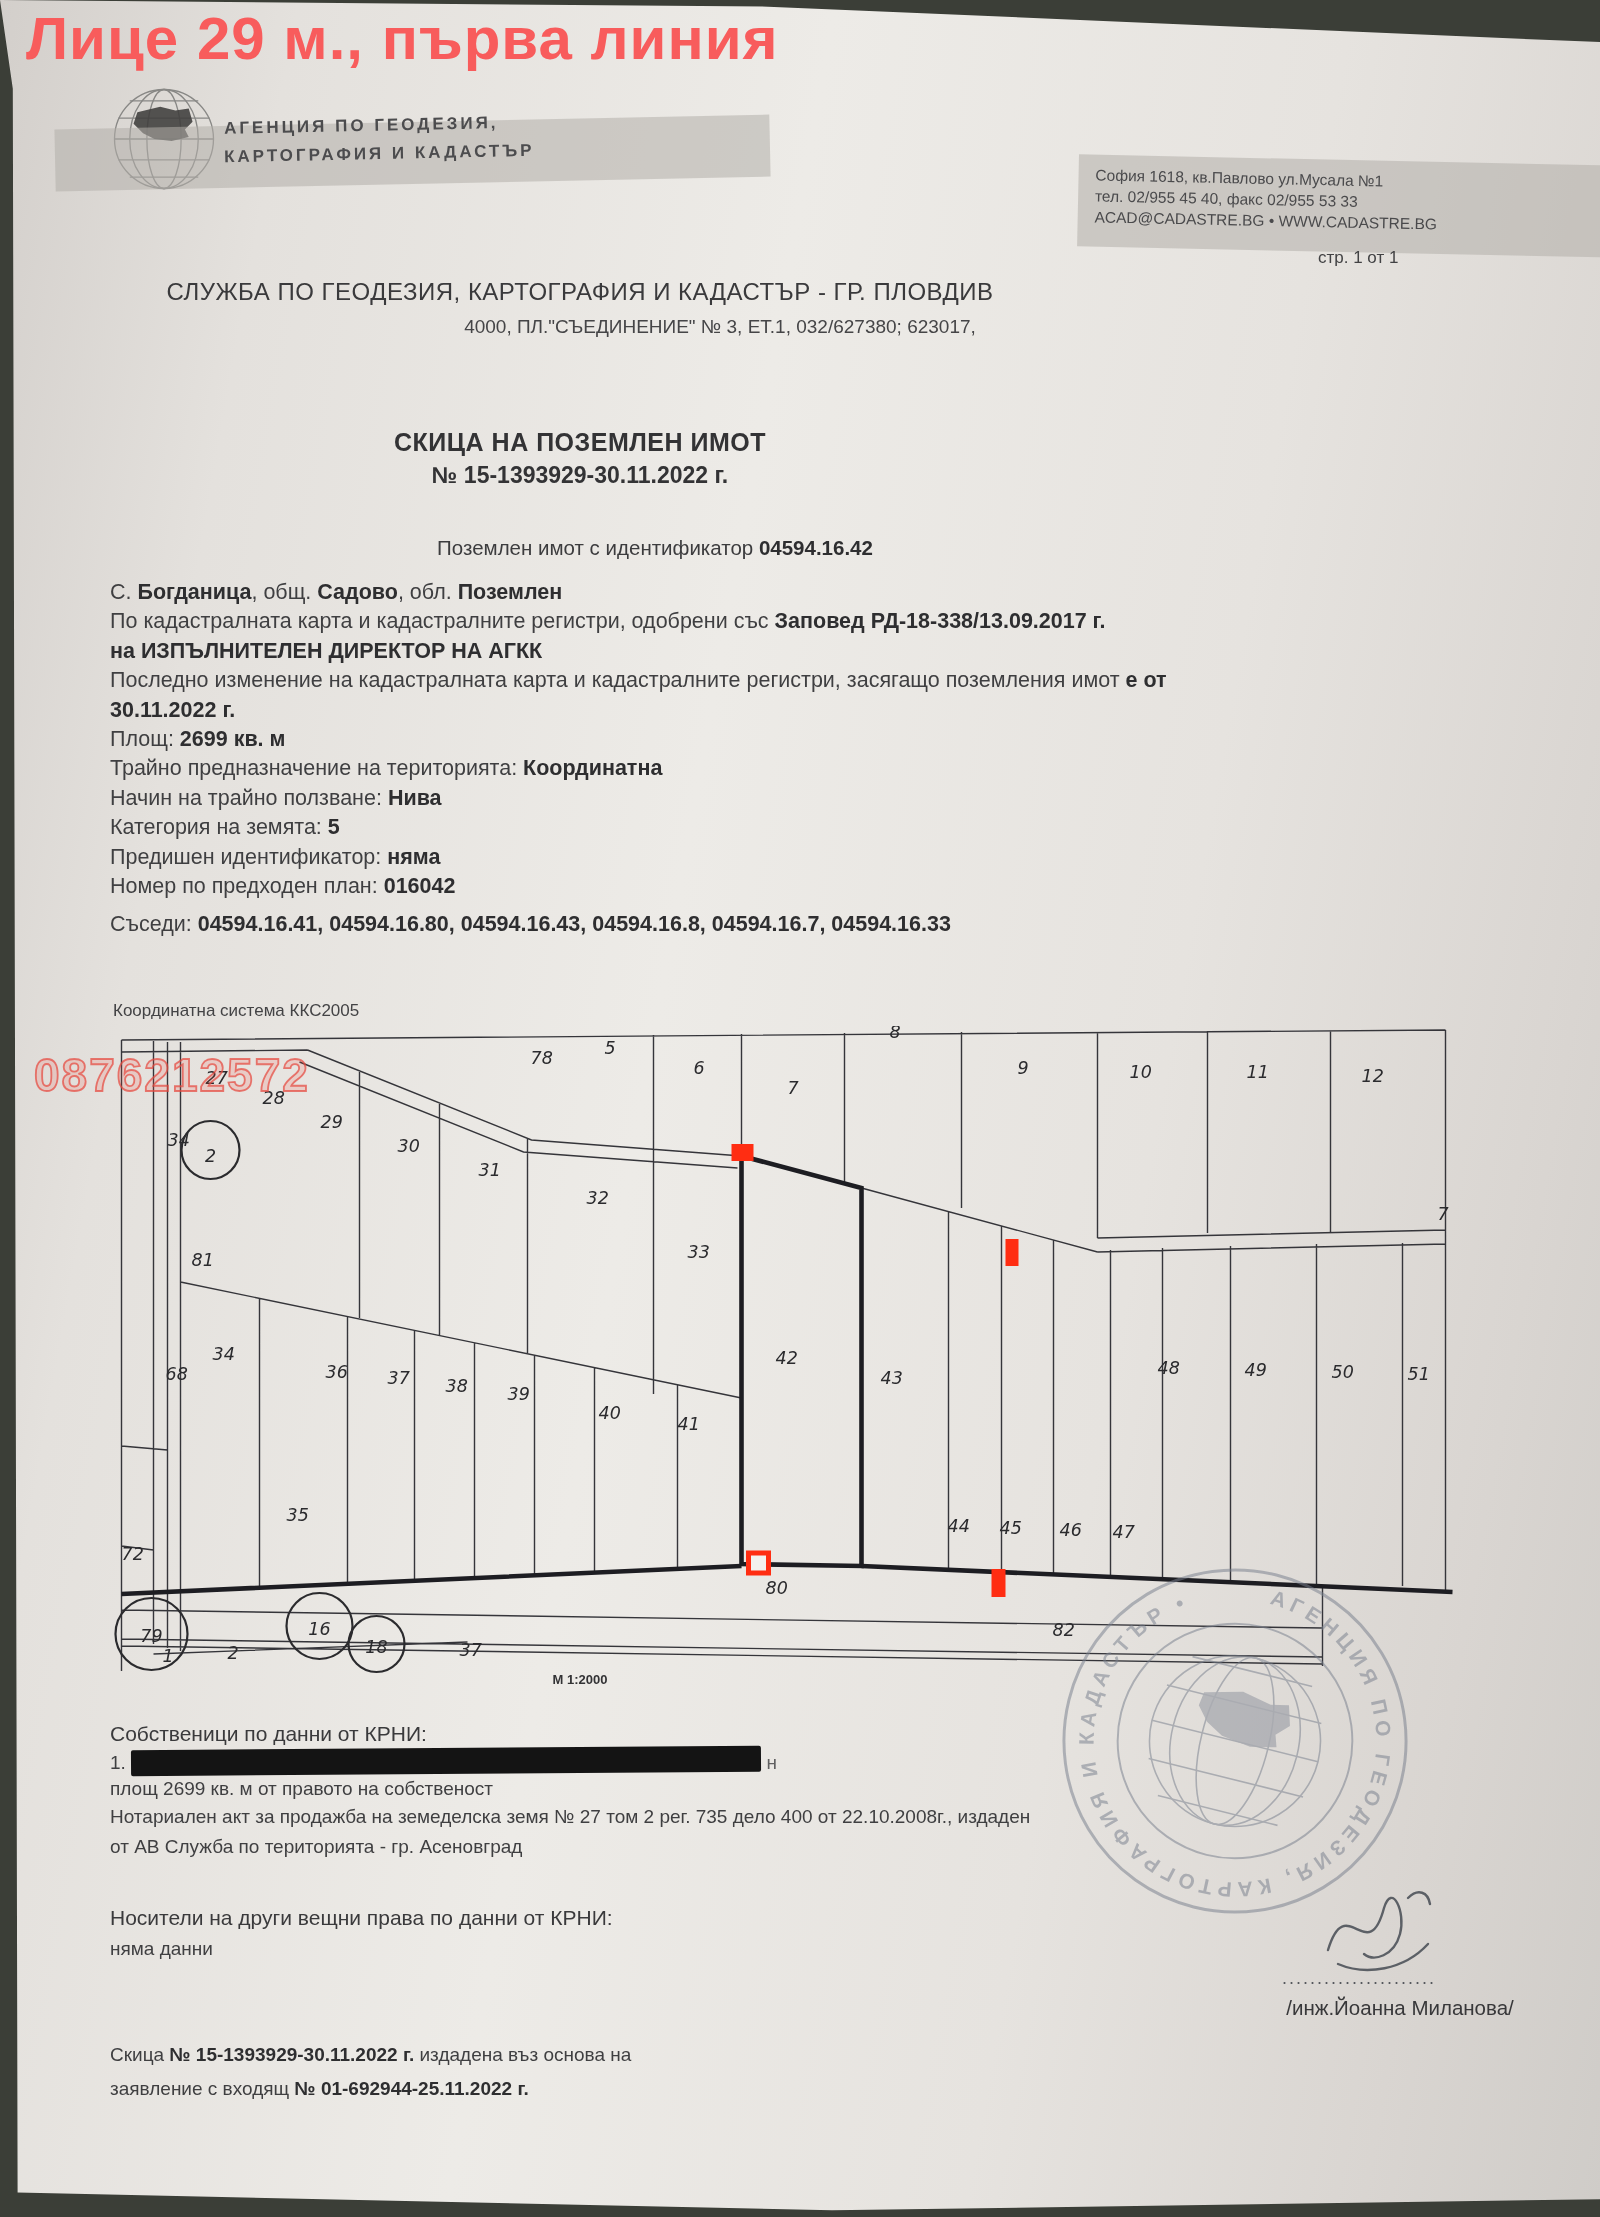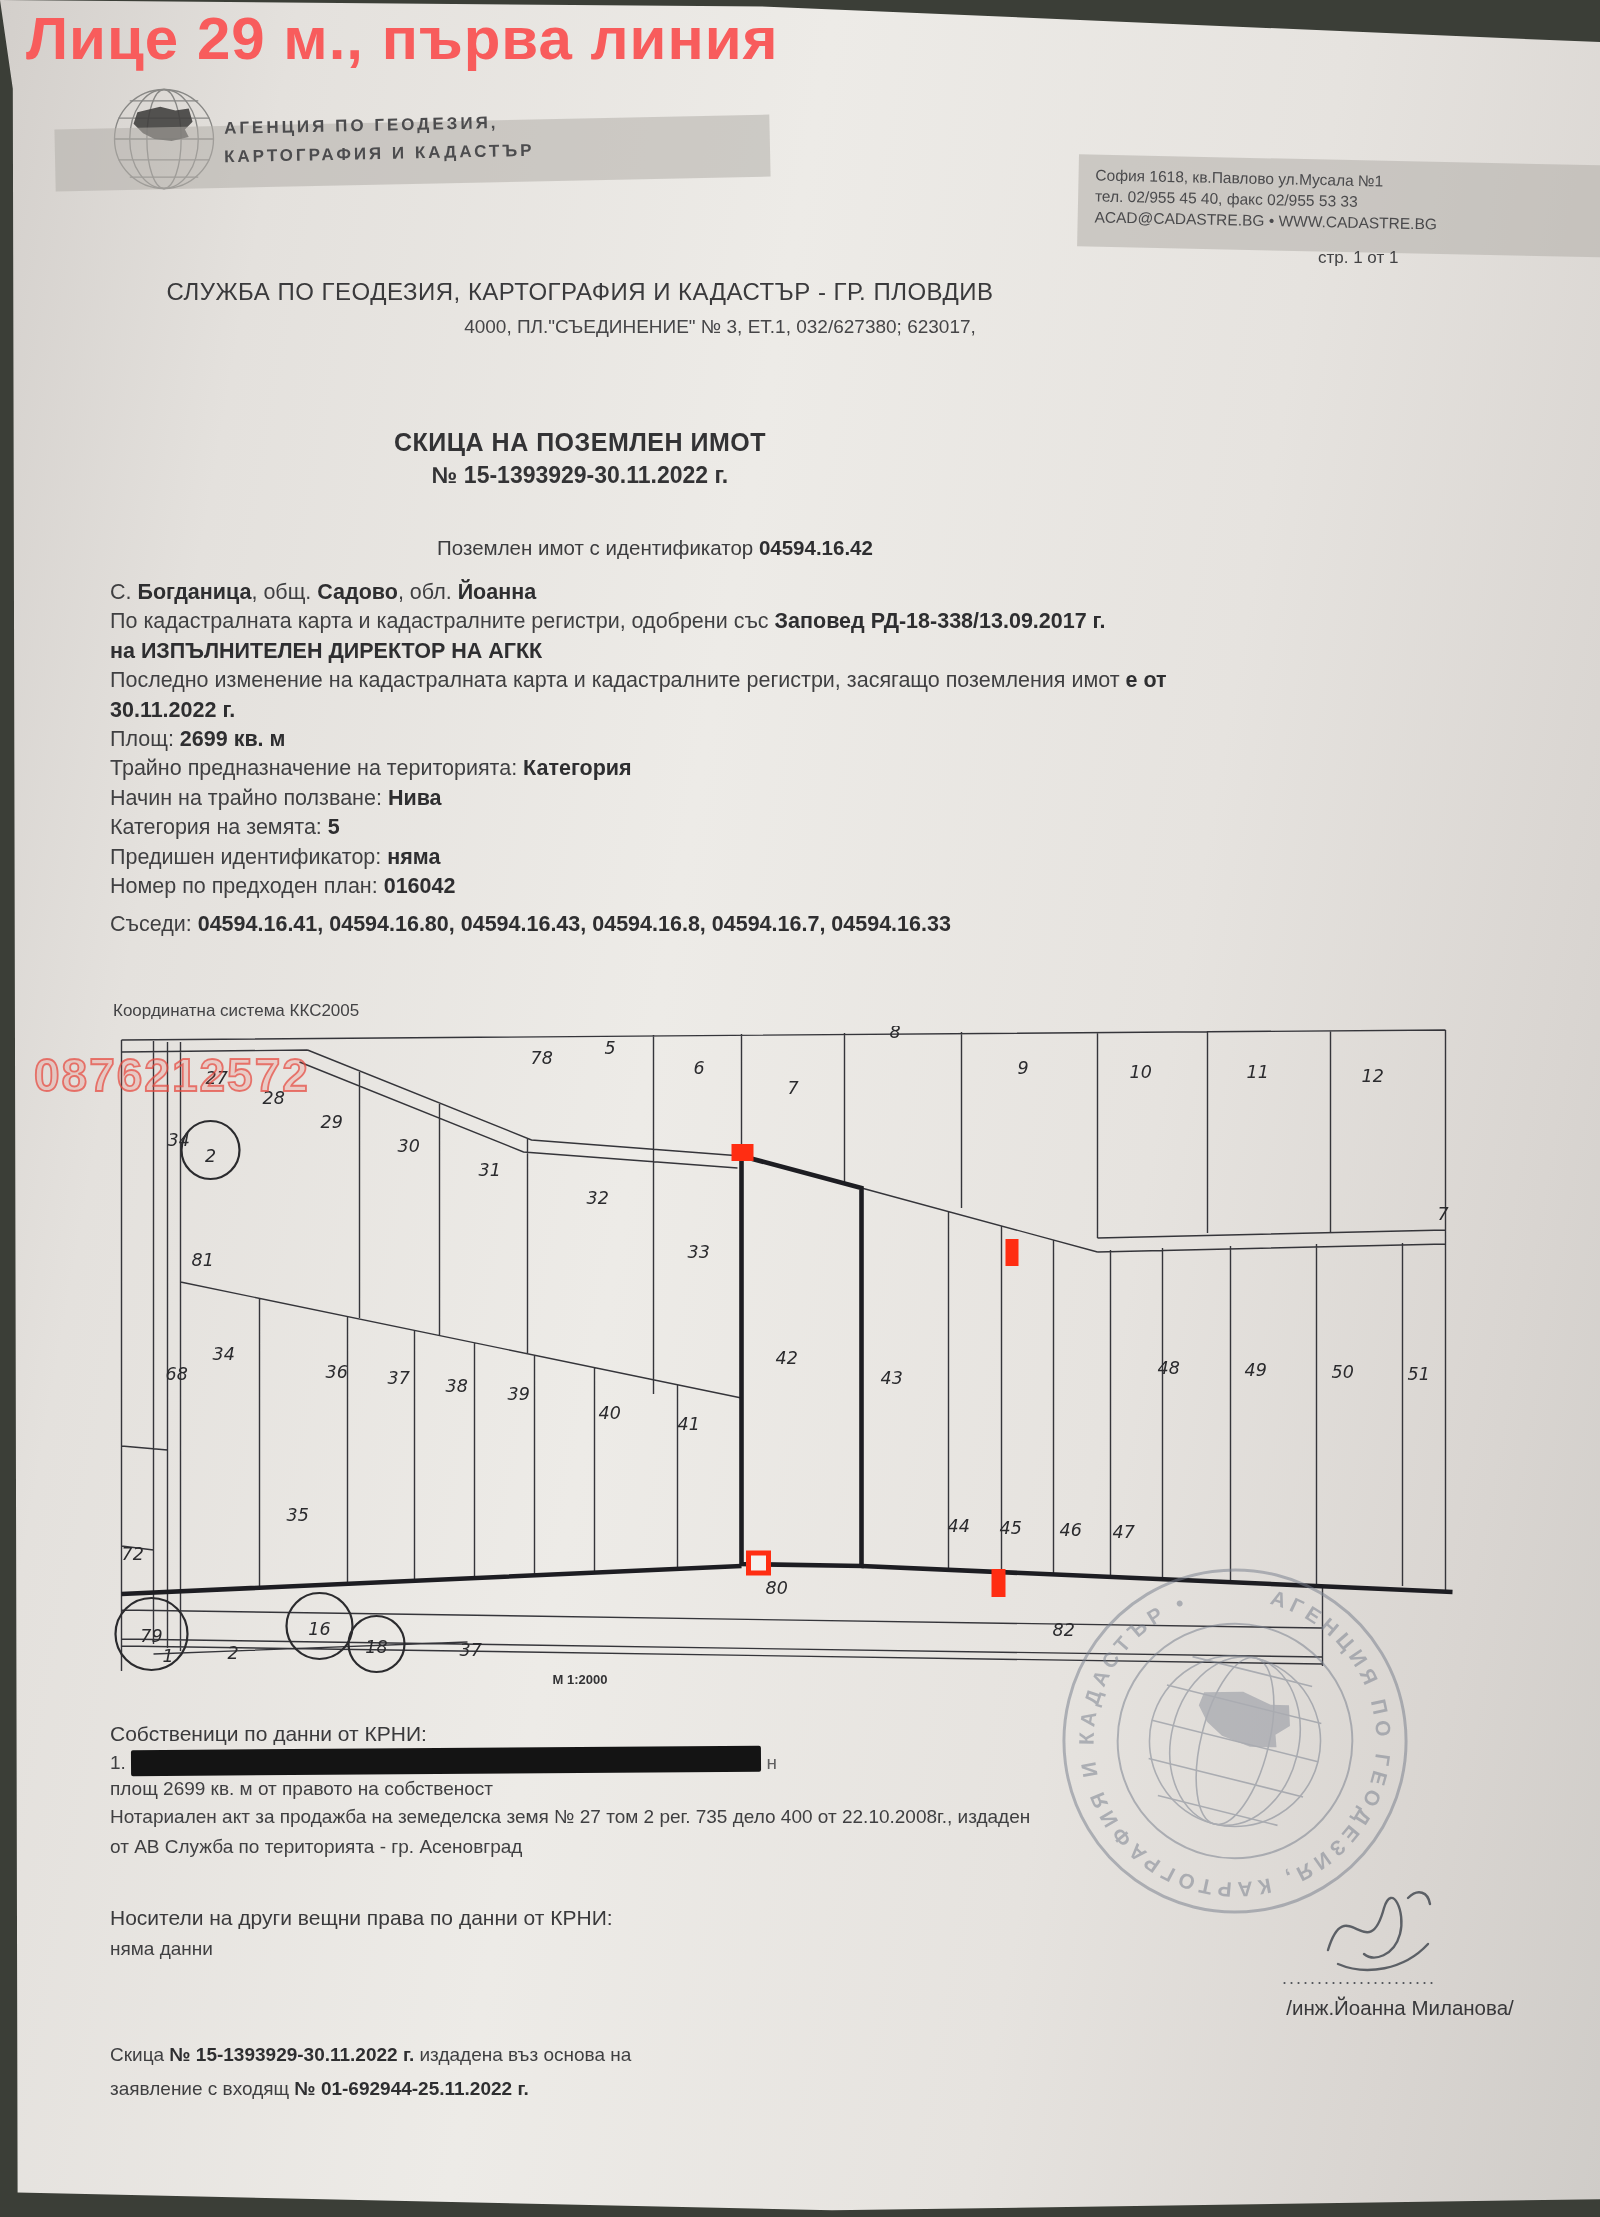--- a/index.html
+++ b/index.html
@@ -74,27 +74,27 @@
 
   <div class="abs center office-title" style="left:80px;top:278px;width:1000px;">СЛУЖБА ПО ГЕОДЕЗИЯ, КАРТОГРАФИЯ И КАДАСТЪР - ГР. ПЛОВДИВ</div>
   <div class="abs center office-addr" style="left:105px;top:316px;width:1230px;">4000, ПЛ."СЪЕДИНЕНИЕ" № 3, ЕТ.1, 032/627380; 623017,</div>
 
   <div class="abs center doc-title" style="left:80px;top:428px;width:1000px;">СКИЦА НА ПОЗЕМЛЕН ИМОТ</div>
   <div class="abs center doc-no" style="left:80px;top:462px;width:1000px;">№ 15-1393929-30.11.2022 г.</div>
 
   <div class="abs center pid" style="left:0;top:536px;width:1310px;"><span>Поземлен имот с идентификатор  </span><span class="b">04594.16.42</span></div>
 
   <div class="abs details">
-    <p><span>С. </span><span class="b">Богданица</span><span>, общ. </span><span class="b">Садово</span><span>, обл. </span><span class="b">Йоанна</span></p>
+    <p><span>С. </span><span class="b">Богданица</span><span>, общ. </span><span class="b">Садово</span><span>, обл. </span><span class="b">Поземлен</span></p>
     <p><span>По кадастралната карта и кадастралните регистри, одобрени със </span><span class="b">Заповед РД-18-338/13.09.2017 г.</span></p>
     <p><span class="b">на ИЗПЪЛНИТЕЛЕН ДИРЕКТОР НА АГКК</span></p>
     <p><span>Последно изменение на кадастралната карта и кадастралните регистри, засягащо поземления имот </span><span class="b">е от</span></p>
     <p><span class="b">30.11.2022 г.</span></p>
     <p><span>Площ: </span><span class="b">2699 кв. м</span></p>
-    <p><span>Трайно предназначение на територията: </span><span class="b">Категория</span></p>
+    <p><span>Трайно предназначение на територията: </span><span class="b">Координатна</span></p>
     <p><span>Начин на трайно ползване: </span><span class="b">Нива</span></p>
     <p><span>Категория на земята: </span><span class="b">5</span></p>
     <p><span>Предишен идентификатор: </span><span class="b">няма</span></p>
     <p><span>Номер по предходен план: </span><span class="b">016042</span></p>
     <p><span>Съседи: </span><span class="b">04594.16.41, 04594.16.80, 04594.16.43, 04594.16.8, 04594.16.7, 04594.16.33</span></p>
   </div>
 
   <div class="abs coordsys" style="left:113px;top:1001px;">Координатна система ККС2005</div>
 
   <svg id="plan-svg" class="abs" style="left:105px;top:1026px;" width="1405" height="650" viewBox="0 0 1400 650">

